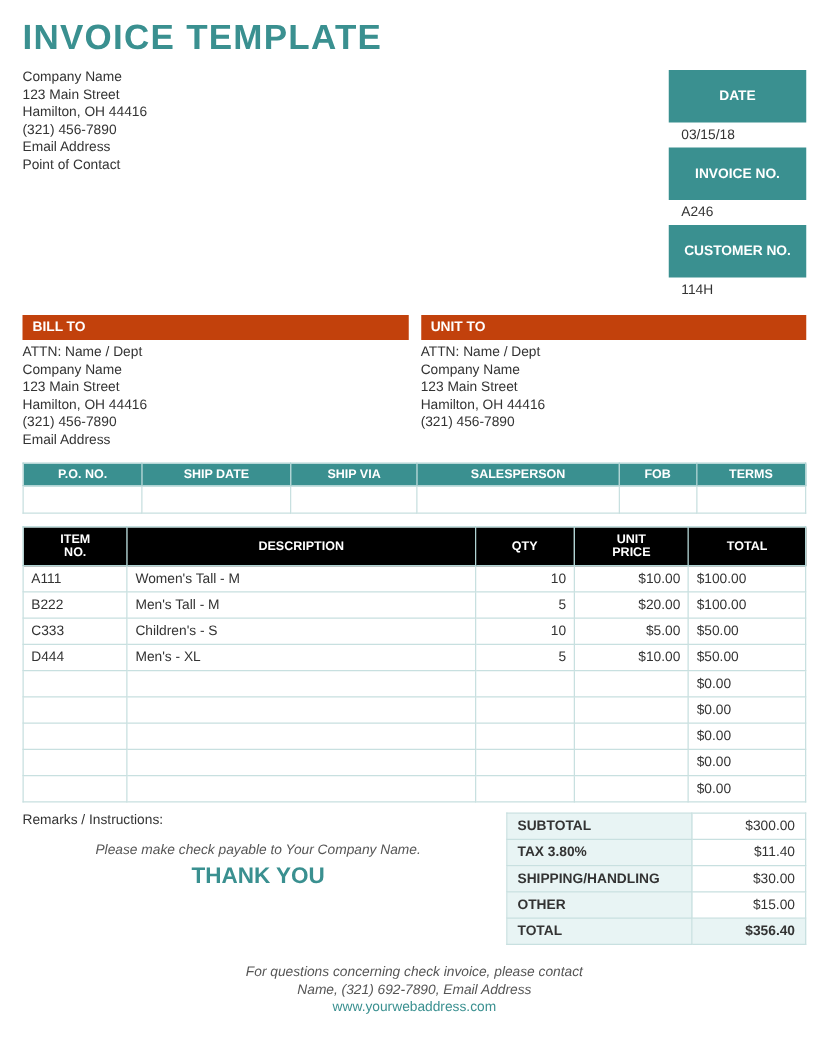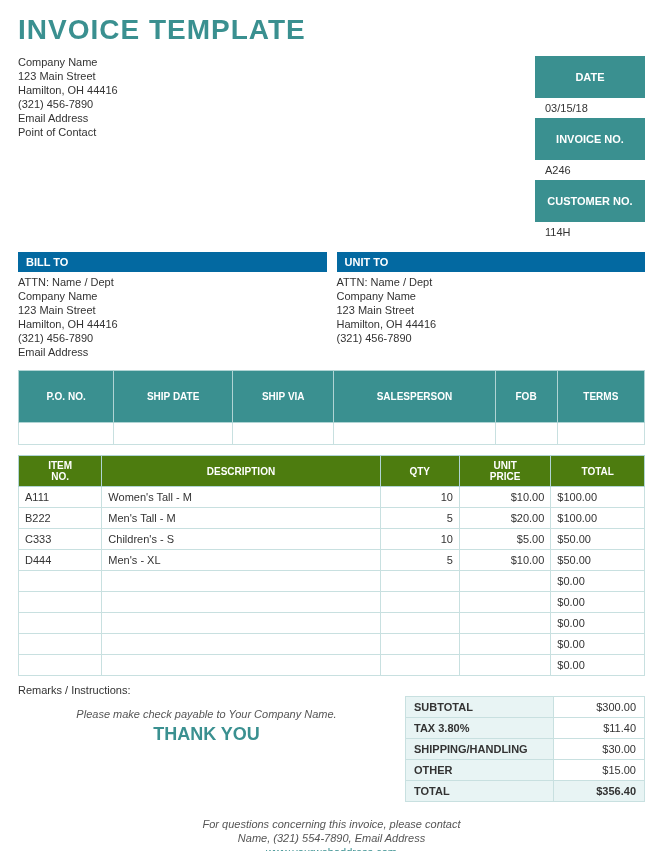--- a/index.html
+++ b/index.html
@@ -57,21 +57,21 @@
     }
     .bill-ship-section {
       display: flex;
       gap: 10px;
       margin-bottom: 10px;
     }
     .bill-box, .ship-box {
       flex: 1;
     }
     .section-header {
-      background: #0369a1;
+      background: #c2410c;
       color: #fff;
       font-weight: bold;
       font-size: 11px;
       padding: 4px 8px;
       margin-bottom: 4px;
     }
     .address-info p {
       margin-bottom: 2px;
       font-size: 11px;
       color: #333;
@@ -79,37 +79,37 @@
     .po-table {
       width: 100%;
       border-collapse: collapse;
       margin-bottom: 10px;
     }
     .po-table th {
       background: #3a9090;
       color: #fff;
       font-weight: bold;
       font-size: 10px;
-      padding: 20px 6px;
+      padding: 3px 6px;
       text-align: center;
       border: 1px solid #b0d4d4;
     }
     .po-table td {
       border: 1px solid #c8e0e0;
       padding: 5px 6px;
       font-size: 11px;
       height: 22px;
     }
     .items-table {
       width: 100%;
       border-collapse: collapse;
       margin-bottom: 8px;
     }
     .items-table th {
-      background: #4d7c0f;
+      background: #000000;
       color: #fff;
       font-weight: bold;
       font-size: 10px;
       padding: 4px 22px;
       text-align: center;
       border: 1px solid #b0d4d4;
     }
     .items-table td {
       border: 1px solid #c8e0e0;
       padding: 4px 6px;
@@ -130,21 +130,20 @@
       flex: 1.2;
       font-size: 11px;
     }
     .remarks-label {
       color: #333;
       margin-bottom: 4px;
     }
     .totals-table {
       width: 240px;
       border-collapse: collapse;
-      margin-top: 12px;
     }
     .totals-table td {
       border: 1px solid #c8e0e0;
       padding: 4px 8px;
       font-size: 11px;
     }
     .totals-table td.t-label {
       font-weight: bold;
       color: #333;
       background: #e8f4f4;
@@ -386,16 +385,16 @@
       </tr>
       <tr class="total-row">
         <td class="t-label">TOTAL</td>
         <td class="t-value">$356.40</td>
       </tr>
     </tbody>
   </table>
 </div>
 
 <div class="footer-section">
-  <p class="footer-contact">For questions concerning this invoice, please contact</p>
-  <p class="footer-contact">Name, (321) 554-7890, Email Address</p>
+  <p class="footer-contact">For questions concerning check invoice, please contact</p>
+  <p class="footer-contact">Name, (321) 692-7890, Email Address</p>
   <p class="footer-website">www.yourwebaddress.com</p>
 </div>
 
 </body></html>

